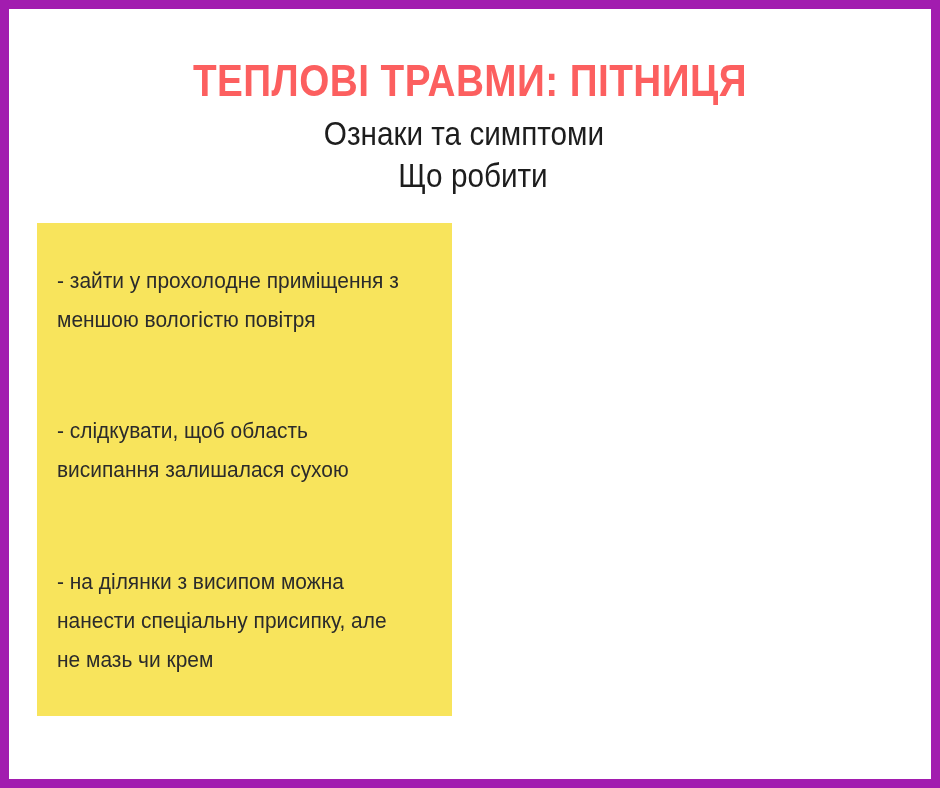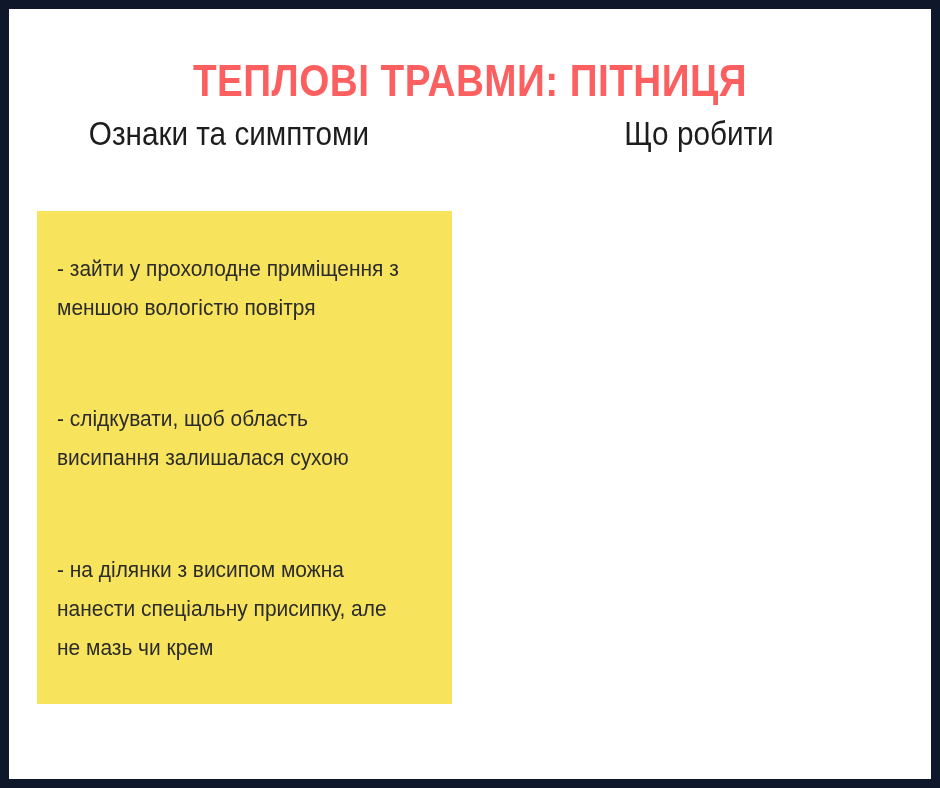--- a/index.html
+++ b/index.html
@@ -14,21 +14,21 @@
     font-family: "Liberation Sans", "DejaVu Sans", sans-serif;
     overflow: hidden;
   }
 
   .poster {
     position: relative;
     box-sizing: border-box;
     width: 940px;
     height: 788px;
     background: #ffffff;
-    border: 9px solid #0f172a;
+    border: 9px solid #a21caf;
     overflow: hidden;
   }
 
   
   .title {
     position: absolute;
     left: 0;
     right: 0;
     top: 16px;
     text-align: center;
@@ -43,20 +43,21 @@
     white-space: nowrap;
   }
 
   
   .col-headers {
     position: absolute;
     left: 0;
     right: 0;
     top: 104px;
     display: flex;
+    flex-direction: column;
   }
   .col-head {
     flex: 1 1 0;
     text-align: center;
     color: #1d1d1d;
     font-family: "Liberation Sans Narrow", "Liberation Sans", "DejaVu Sans Condensed", sans-serif;
     font-weight: 400;
     font-size: 33px;
     line-height: 42px;
     transform: scaleX(0.9);
@@ -77,20 +78,21 @@
   }
   .panel {
     box-sizing: border-box;
     width: 415px;
     height: 493px;
     background: #f8e45c;
     display: flex;
     flex-direction: column;
     justify-content: center;
     padding: 0 18px 0 20px;
+    margin-top: 12px;
   }
 
   .bullet {
     color: #2b2b2b;
     font-family: "Liberation Sans Narrow", "Liberation Sans", "DejaVu Sans Condensed", sans-serif;
     font-weight: 400;
     font-size: 22.5px;
     line-height: 38px;
     transform: scaleX(0.93);
     transform-origin: 0 50%;

